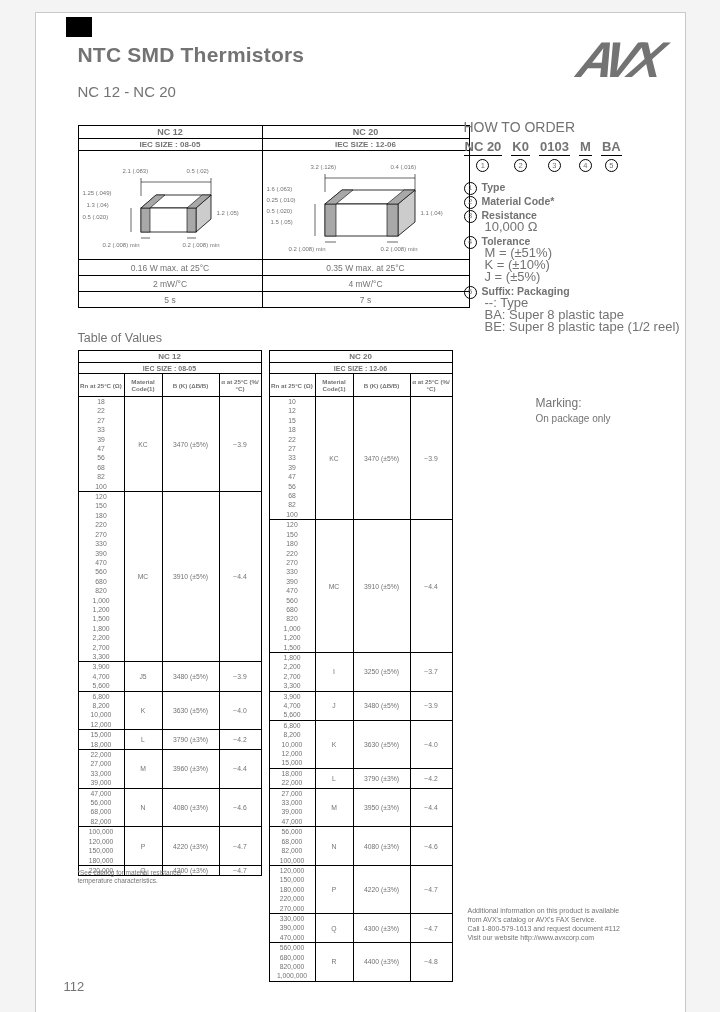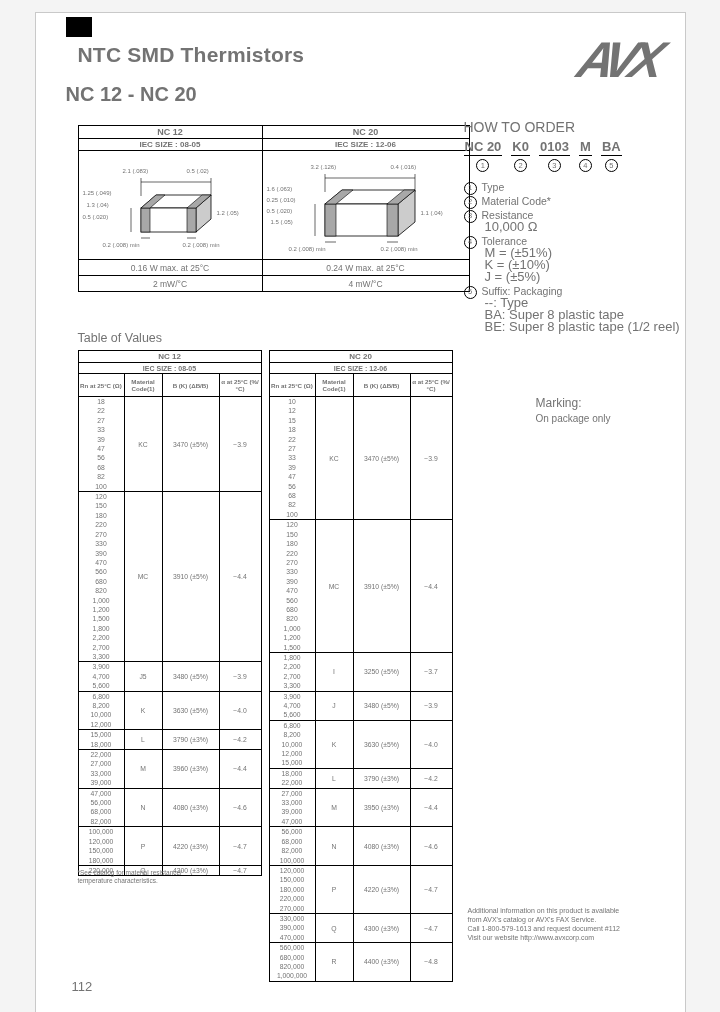--- a/index.html
+++ b/index.html
@@ -1,21 +1,21 @@
 <!DOCTYPE html>
 <html><head>
 <meta charset="utf-8">
 <style>
   html,body{margin:0;padding:0;background:#f4f4f4;}
   .page{position:relative;width:651px;height:1012px;margin:12px auto;background:#fff;
         border:1px solid #c9c9c9;box-sizing:border-box;color:#737373;
         font-family:"Liberation Sans",sans-serif;overflow:hidden;}
   .corner-mark{position:absolute;left:30px;top:4px;width:26px;height:20px;background:#000;}
   .page-title{position:absolute;left:42px;top:30px;font-size:21px;font-weight:bold;letter-spacing:0.2px;}
-  .page-subtitle{position:absolute;left:30px;top:70px;font-size:20px;font-weight:bold;}
+  .page-subtitle{position:absolute;left:42px;top:70px;font-size:15px;font-weight:normal;}
   .avx-logo{position:absolute;left:543px;top:18px;font-size:50px;font-weight:bold;font-style:italic;
             letter-spacing:-7px;transform:skewX(-14deg);}
   
   .spec{position:absolute;left:42px;top:112px;width:389px;border-collapse:collapse;table-layout:fixed;}
   .spec th,.spec td{border:1px solid #000;padding:0;text-align:center;}
   .spec .c1{width:183px;} .spec .c2{width:206px;}
   .spec .t-name{font-size:9px;font-weight:bold;height:12px;}
   .spec .t-iec{font-size:8px;font-weight:bold;height:11px;}
   .spec .draw-cell{height:108px;}
   .spec .metal{font-size:8.5px;height:14px;}
@@ -27,42 +27,42 @@
   .hto{position:absolute;left:428px;top:106px;width:275px;}
   .hto-head{font-size:14px;font-weight:normal;}
   .hto-code{display:flex;align-items:flex-start;gap:9px;margin-top:4px;}
   .code-part{display:inline-flex;flex-direction:column;align-items:center;}
   .code-text{font-size:13px;font-weight:bold;border-bottom:1.5px solid #000;padding:0 1px 1px 1px;}
   .circle{display:inline-flex;align-items:center;justify-content:center;width:11px;height:11px;
           border:1px solid #000;border-radius:50%;font-size:7.5px;line-height:1;margin-top:3px;}
   .hto-items{margin-top:8px;}
   .hto-item{margin-bottom:1px;}
   .hto-item-head{display:flex;align-items:center;gap:5px;height:13px;}
-  .hto-label{font-size:10.5px;font-weight:normal;text-align:center;}
+  .hto-label{font-size:10.5px;font-weight:bold;text-align:center;}
   .hto-line{font-size:13px;margin-left:21px;height:12px;line-height:12px;}
   .marking{position:absolute;left:500px;top:383px;}
   .marking-label{font-size:12px;font-weight:normal;}
   .marking-text{font-size:10px;margin-top:3px;}
   
   .tov-heading{position:absolute;left:42px;top:318px;font-size:12.5px;font-weight:normal;}
   .vals-wrap-12{position:absolute;left:42px;top:337px;}
   .vals-wrap-20{position:absolute;left:233px;top:337px;}
   .vals{border-collapse:collapse;table-layout:fixed;width:184px;border:1px solid #000;}
   .vals th,.vals td{border-left:1px solid #000;padding:0;}
   .vals th{border-bottom:1px solid #000;text-align:center;font-weight:bold;}
   .vals .t-name{font-size:8px;height:11px;}
   .vals .t-iec{font-size:7px;height:10px;}
   .vals .cols th{font-size:6.2px;height:22px;line-height:7px;}
   .vals td.val{font-size:6.8px;height:9.4px;line-height:9.4px;text-align:center;}
   .vals td.merge{font-size:6.8px;text-align:center;vertical-align:middle;}
   .vals tr.gs td{border-top:1px solid #000;}
   .footnote{position:absolute;left:42px;top:856px;width:186px;font-size:6.5px;line-height:8px;}
   
   .info-block{position:absolute;left:432px;top:893px;width:268px;font-size:7px;line-height:9px;}
-  .page-number{position:absolute;left:36px;top:966px;font-size:13px;}
+  .page-number{position:absolute;left:28px;top:966px;font-size:13px;}
   .tpc-logo{position:absolute;left:298px;top:952px;}
 </style>
 </head>
 <body>
 
 <div class="page">
 
   <div class="corner-mark"></div>
   <div class="page-title">NTC SMD Thermistors</div>
   <div class="page-subtitle">NC 12 - NC 20</div>
@@ -130,25 +130,29 @@
           <span class="dim" style="left:4px;top:56px;">0.5 (.020)</span>
           <span class="dim" style="left:8px;top:67px;">1.5 (.05)</span>
           <span class="dim" style="left:158px;top:58px;">1.1 (.04)</span>
           <span class="dim" style="left:26px;top:94px;">0.2 (.008) min</span>
           <span class="dim" style="left:118px;top:94px;">0.2 (.008) min</span>
         </div>
       </td>
     </tr>
     <tr>
       <td class="prop">0.16 W max. at 25°C</td>
-      <td class="prop">0.24 W max. at 25°C</td>
+      <td class="prop">0.35 W max. at 25°C</td>
     </tr>
     <tr>
       <td class="prop">2 mW/°C</td>
       <td class="prop">4 mW/°C</td>
+    </tr>
+    <tr>
+      <td class="prop">5 s</td>
+      <td class="prop">7 s</td>
     </tr>
   </tbody>
     </table>
 
   <div class="hto">
     <div class="hto-head">HOW TO ORDER</div>
     <div class="hto-code">
       <span class="code-part">
         <span class="code-text">NC 20</span>
         <span class="circle">1</span>

